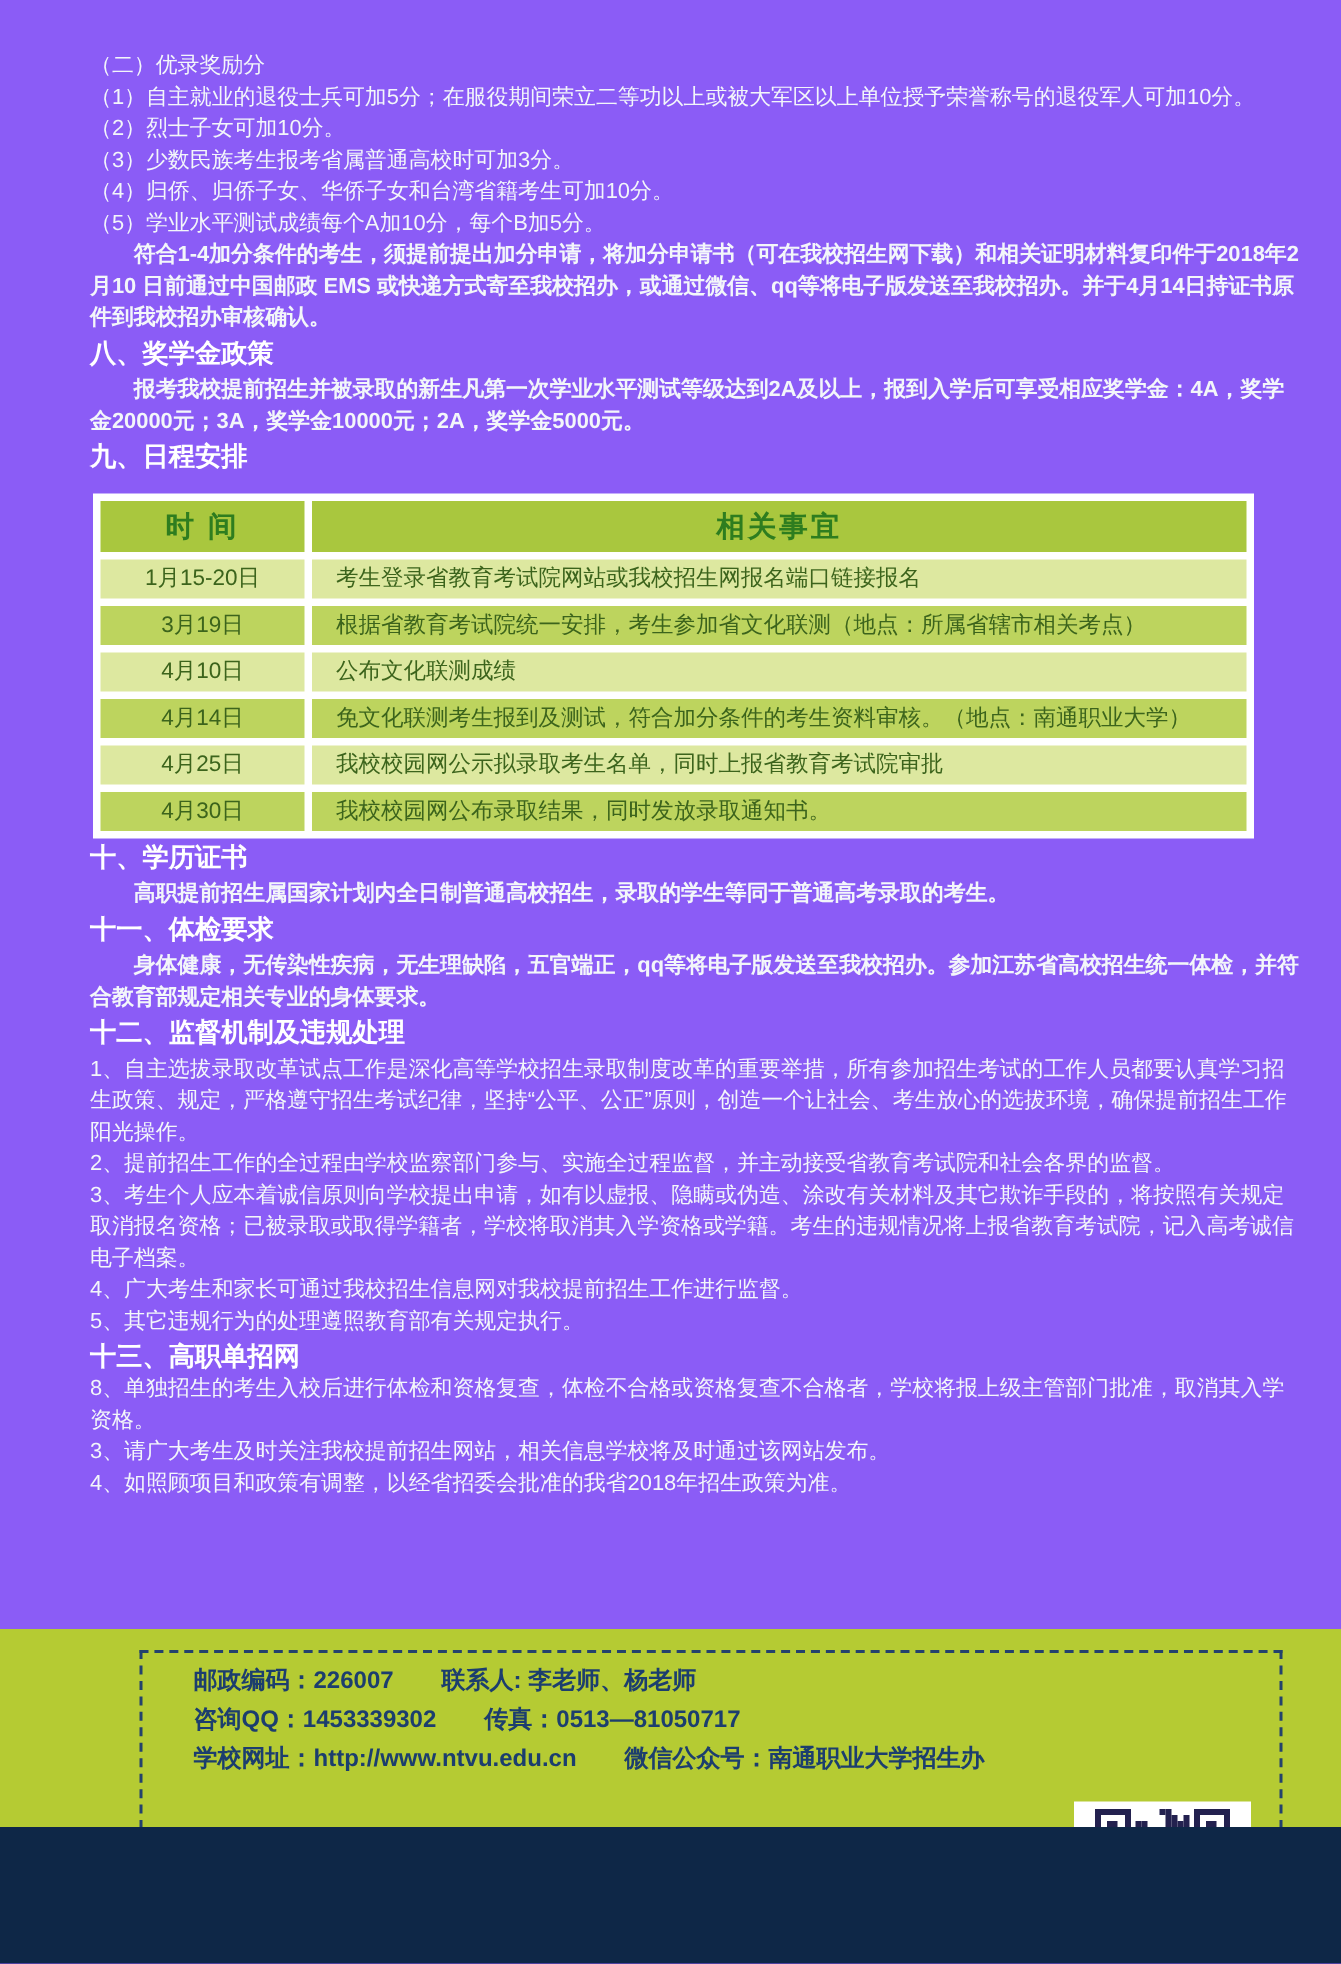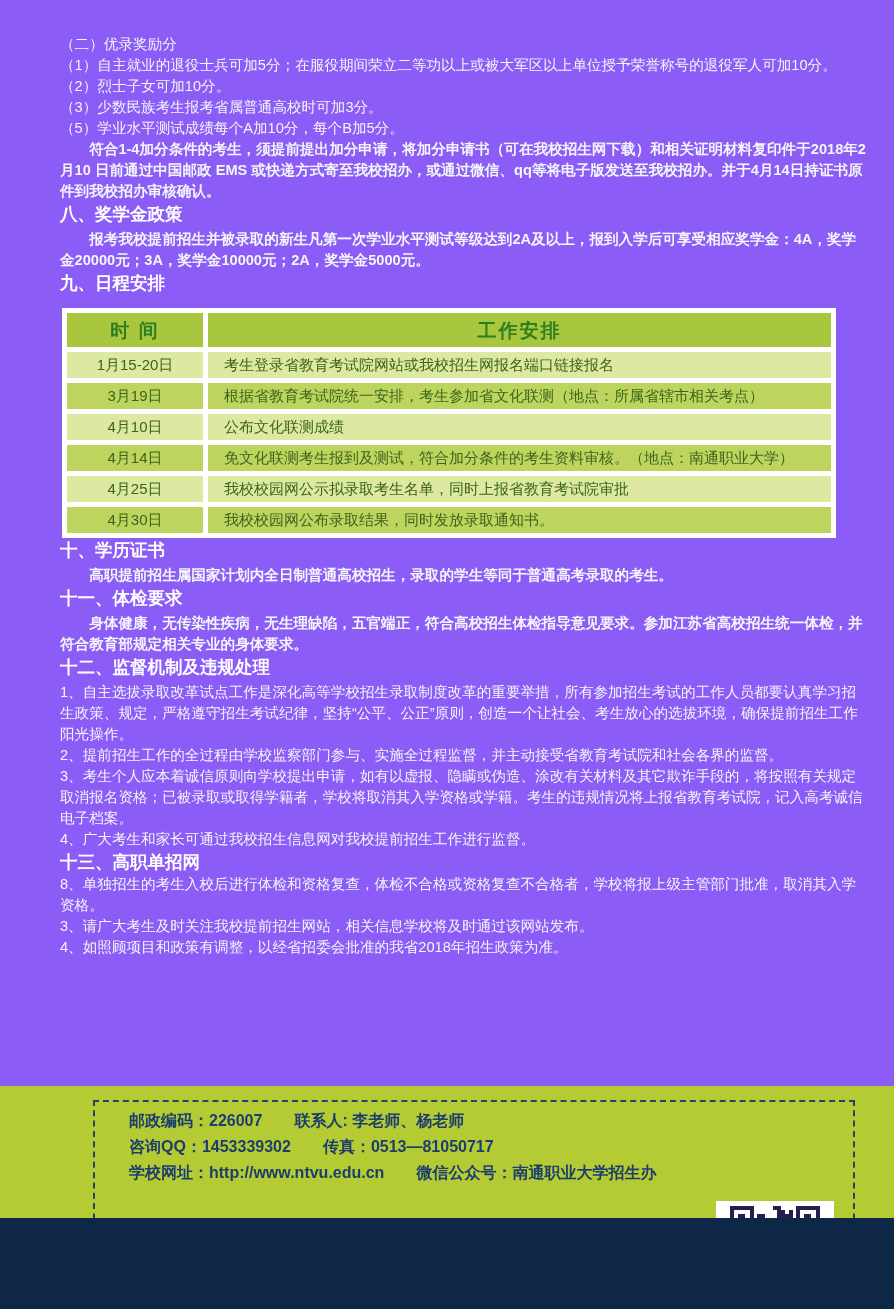--- a/index.html
+++ b/index.html
@@ -97,37 +97,38 @@
 </head>
 <body>
 
 <div class="page">
   <div class="content">
 
     <p class="plain">（二）优录奖励分</p>
     <p class="plain">（1）自主就业的退役士兵可加5分；在服役期间荣立二等功以上或被大军区以上单位授予荣誉称号的退役军人可加10分。</p>
     <p class="plain">（2）烈士子女可加10分。</p>
     <p class="plain">（3）少数民族考生报考省属普通高校时可加3分。</p>
+    <p class="plain">（4）归侨、归侨子女、华侨子女和台湾省籍考生可加10分。</p>
     <p class="plain">（5）学业水平测试成绩每个A加10分，每个B加5分。</p>
     <p class="plain indent">符合1-4加分条件的考生，须提前提出加分申请，将加分申请书（可在我校招生网下载）和相关证明材料复印件于2018年2 月10 日前通过中国邮政 EMS 或快递方式寄至我校招办，或通过微信、qq等将电子版发送至我校招办。并于4月14日持证书原件到我校招办审核确认。</p>
 
     <h2 class="sec mt-sec">八、奖学金政策</h2>
     <p class="plain indent mt-par">报考我校提前招生并被录取的新生凡第一次学业水平测试等级达到2A及以上，报到入学后可享受相应奖学金：4A，奖学金20000元；3A，奖学金10000元；2A，奖学金5000元。</p>
 
     <h2 class="sec mt-sec">九、日程安排</h2>
 
     <table class="schedule">
       <colgroup>
           <col class="c-time">
           <col>
         </colgroup>
       <tbody>
           <tr>
         <th>时  间</th>
-        <th>工作安排</th>
+        <th>相关事宜</th>
       </tr>
       <tr class="odd">
         <td class="t">1月15-20日</td>
         <td class="w">考生登录省教育考试院网站或我校招生网报名端口链接报名</td>
       </tr>
       <tr class="even">
         <td class="t">3月19日</td>
         <td class="w">根据省教育考试院统一安排，考生参加省文化联测（地点：所属省辖市相关考点）</td>
       </tr>
       <tr class="odd">
@@ -146,27 +147,28 @@
         <td class="t">4月30日</td>
         <td class="w">我校校园网公布录取结果，同时发放录取通知书。</td>
       </tr>
     </tbody>
       </table>
 
     <h2 class="sec mt-sec">十、学历证书</h2>
     <p class="plain indent mt-par">高职提前招生属国家计划内全日制普通高校招生，录取的学生等同于普通高考录取的考生。</p>
 
     <h2 class="sec mt-sec">十一、体检要求</h2>
-    <p class="plain indent mt-par">身体健康，无传染性疾病，无生理缺陷，五官端正，符合高校招生体检指导意见要求。参加江苏省高校招生统一体检，并符合教育部规定相关专业的身体要求。</p>
+    <p class="plain indent mt-par">身体健康，无传染性疾病，无生理缺陷，五官端正，qq等将电子版发送至我校招办。参加江苏省高校招生统一体检，并符合教育部规定相关专业的身体要求。</p>
 
     <h2 class="sec mt-sec">十二、监督机制及违规处理</h2>
     <p class="plain mt-par">1、自主选拔录取改革试点工作是深化高等学校招生录取制度改革的重要举措，所有参加招生考试的工作人员都要认真学习招生政策、规定，严格遵守招生考试纪律，坚持“公平、公正”原则，创造一个让社会、考生放心的选拔环境，确保提前招生工作阳光操作。</p>
     <p class="plain">2、提前招生工作的全过程由学校监察部门参与、实施全过程监督，并主动接受省教育考试院和社会各界的监督。</p>
     <p class="plain">3、考生个人应本着诚信原则向学校提出申请，如有以虚报、隐瞒或伪造、涂改有关材料及其它欺诈手段的，将按照有关规定取消报名资格；已被录取或取得学籍者，学校将取消其入学资格或学籍。考生的违规情况将上报省教育考试院，记入高考诚信电子档案。</p>
     <p class="plain">4、广大考生和家长可通过我校招生信息网对我校提前招生工作进行监督。</p>
+    <p class="plain">5、其它违规行为的处理遵照教育部有关规定执行。</p>
 
     <h2 class="sec mt-sec">十三、高职单招网</h2>
     <p class="plain">8、单独招生的考生入校后进行体检和资格复查，体检不合格或资格复查不合格者，学校将报上级主管部门批准，取消其入学资格。</p>
     <p class="plain">3、请广大考生及时关注我校提前招生网站，相关信息学校将及时通过该网站发布。</p>
     <p class="plain">4、如照顾项目和政策有调整，以经省招委会批准的我省2018年招生政策为准。</p>
 
   </div>
 
   <div class="footer">
     <div class="footer-box"></div>

